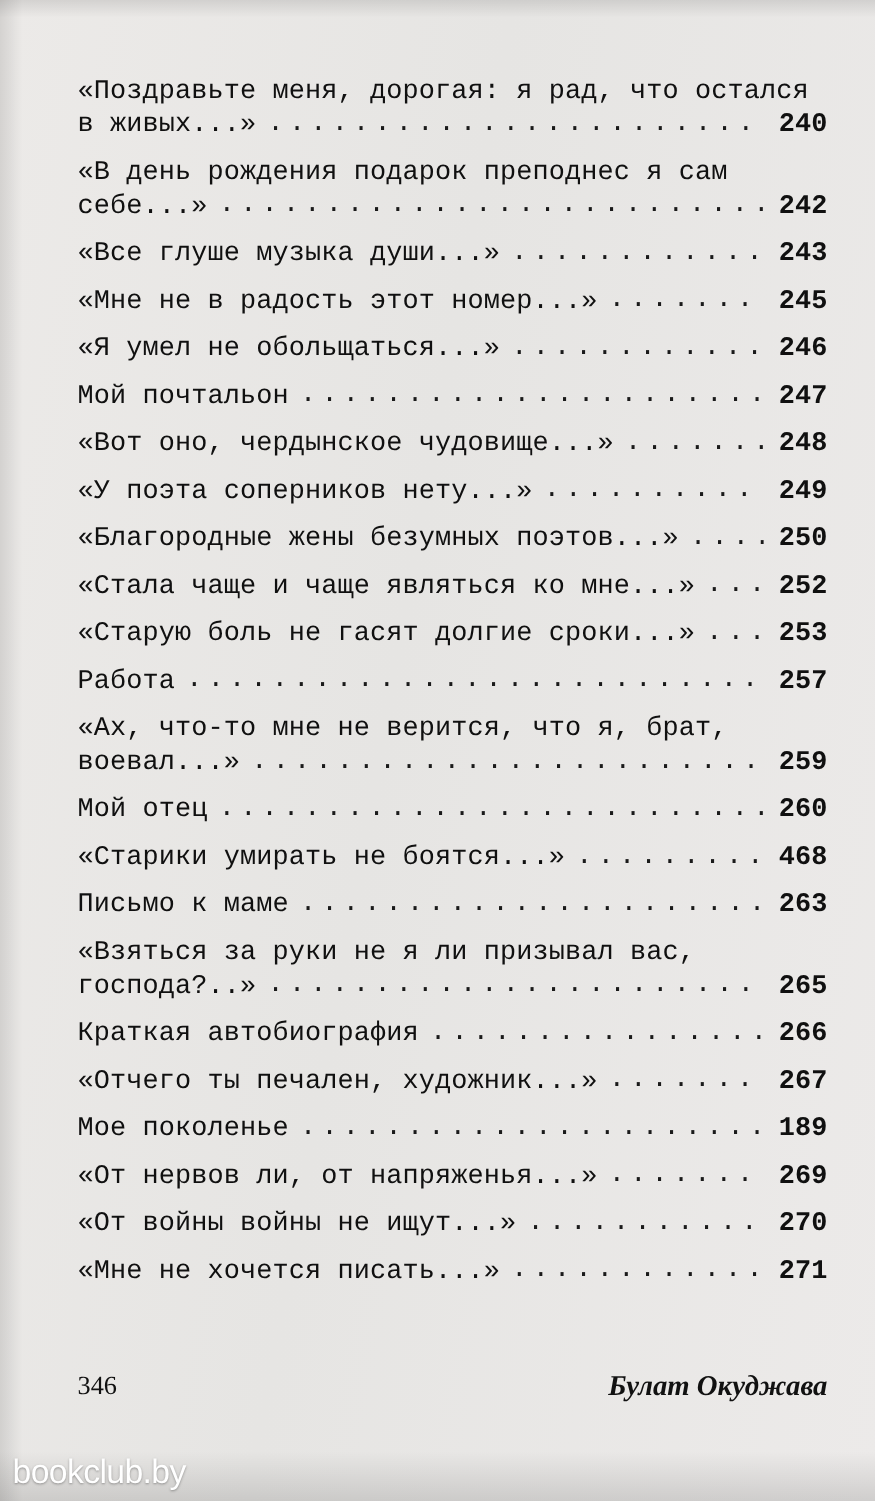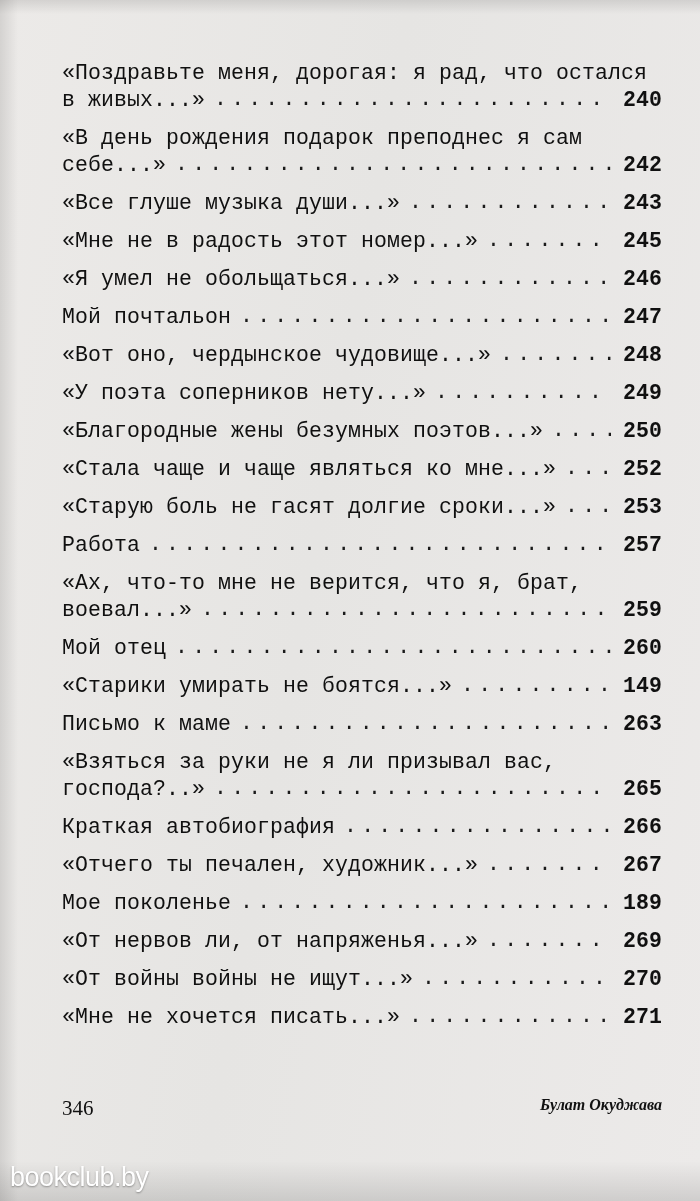--- a/index.html
+++ b/index.html
@@ -88,21 +88,21 @@
     font-size: 21px;
   }
   .folio {
     color: #111;
     font-family: "Liberation Serif", serif;
     font-size: 21px;
   }
   .author {
     font-style: italic;
     font-weight: 700;
-    font-size: 16px;
+    font-size: 23px;
     color: #111;
   }
   .watermark {
     position: absolute;
     left: 10px;
     bottom: 8px;
     font-family: "Liberation Sans", sans-serif;
     font-size: 27px;
     font-weight: 400;
     color: #ffffff;
@@ -242,21 +242,21 @@
           <div class="line">
             <span class="txt">Мой отец</span>
             <span class="lead"></span>
             <span class="pg">260</span>
           </div>
         </div>
         <div class="toc-entry">
           <div class="line">
             <span class="txt">«Старики умирать не боятся...»</span>
             <span class="lead"></span>
-            <span class="pg">149</span>
+            <span class="pg">468</span>
           </div>
         </div>
         <div class="toc-entry">
           <div class="line">
             <span class="txt">Письмо к маме</span>
             <span class="lead"></span>
             <span class="pg">263</span>
           </div>
         </div>
         <div class="toc-entry">

